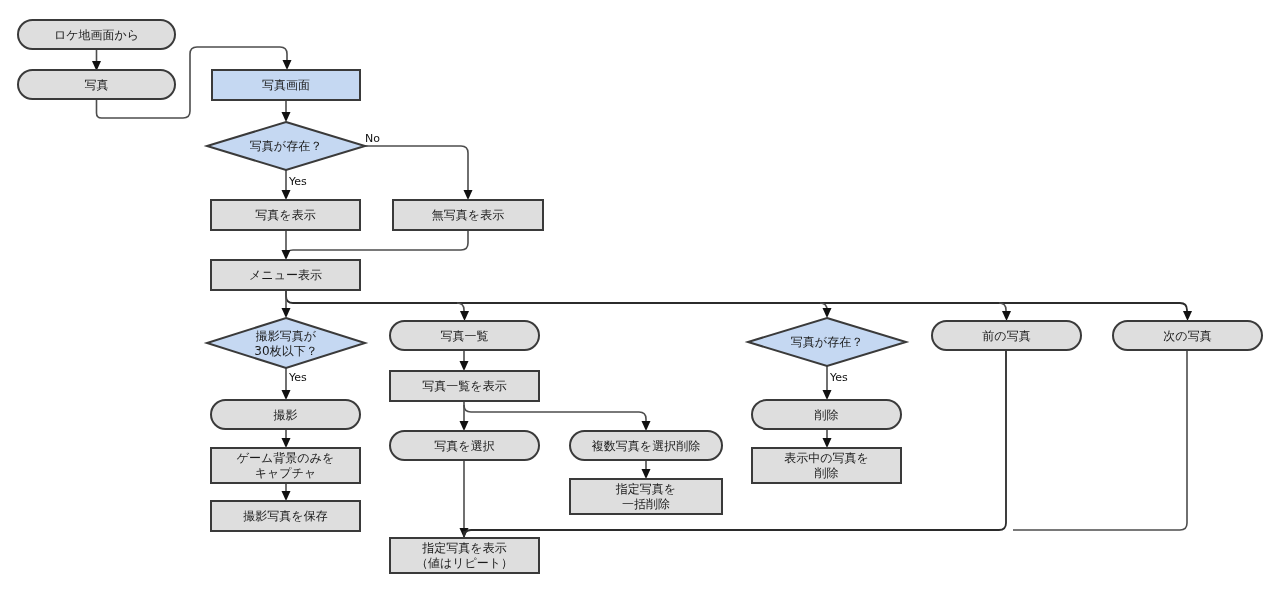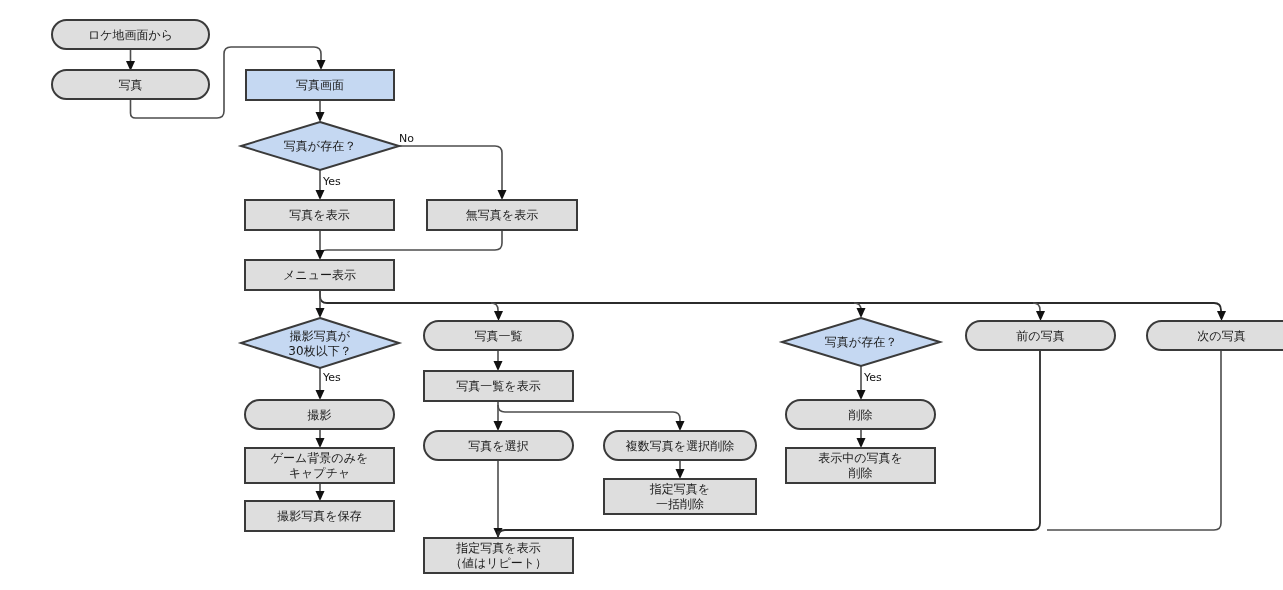--- a/index.html
+++ b/index.html
@@ -10,21 +10,20 @@
   body {
     width: 1283px;
     height: 590px;
     font-family: "DejaVu Sans", "Liberation Sans", sans-serif;
     overflow: hidden;
   }
   #flowchart-root {
     position: relative;
     width: 1183px;
     height: 590px;
-    padding-left: 34px;
   }
   svg#flow-svg {
     display: block;
     width: 1283px;
     height: 590px;
   }
   .node-shape {
     stroke: #3a3a3a;
     stroke-width: 2;
   }

